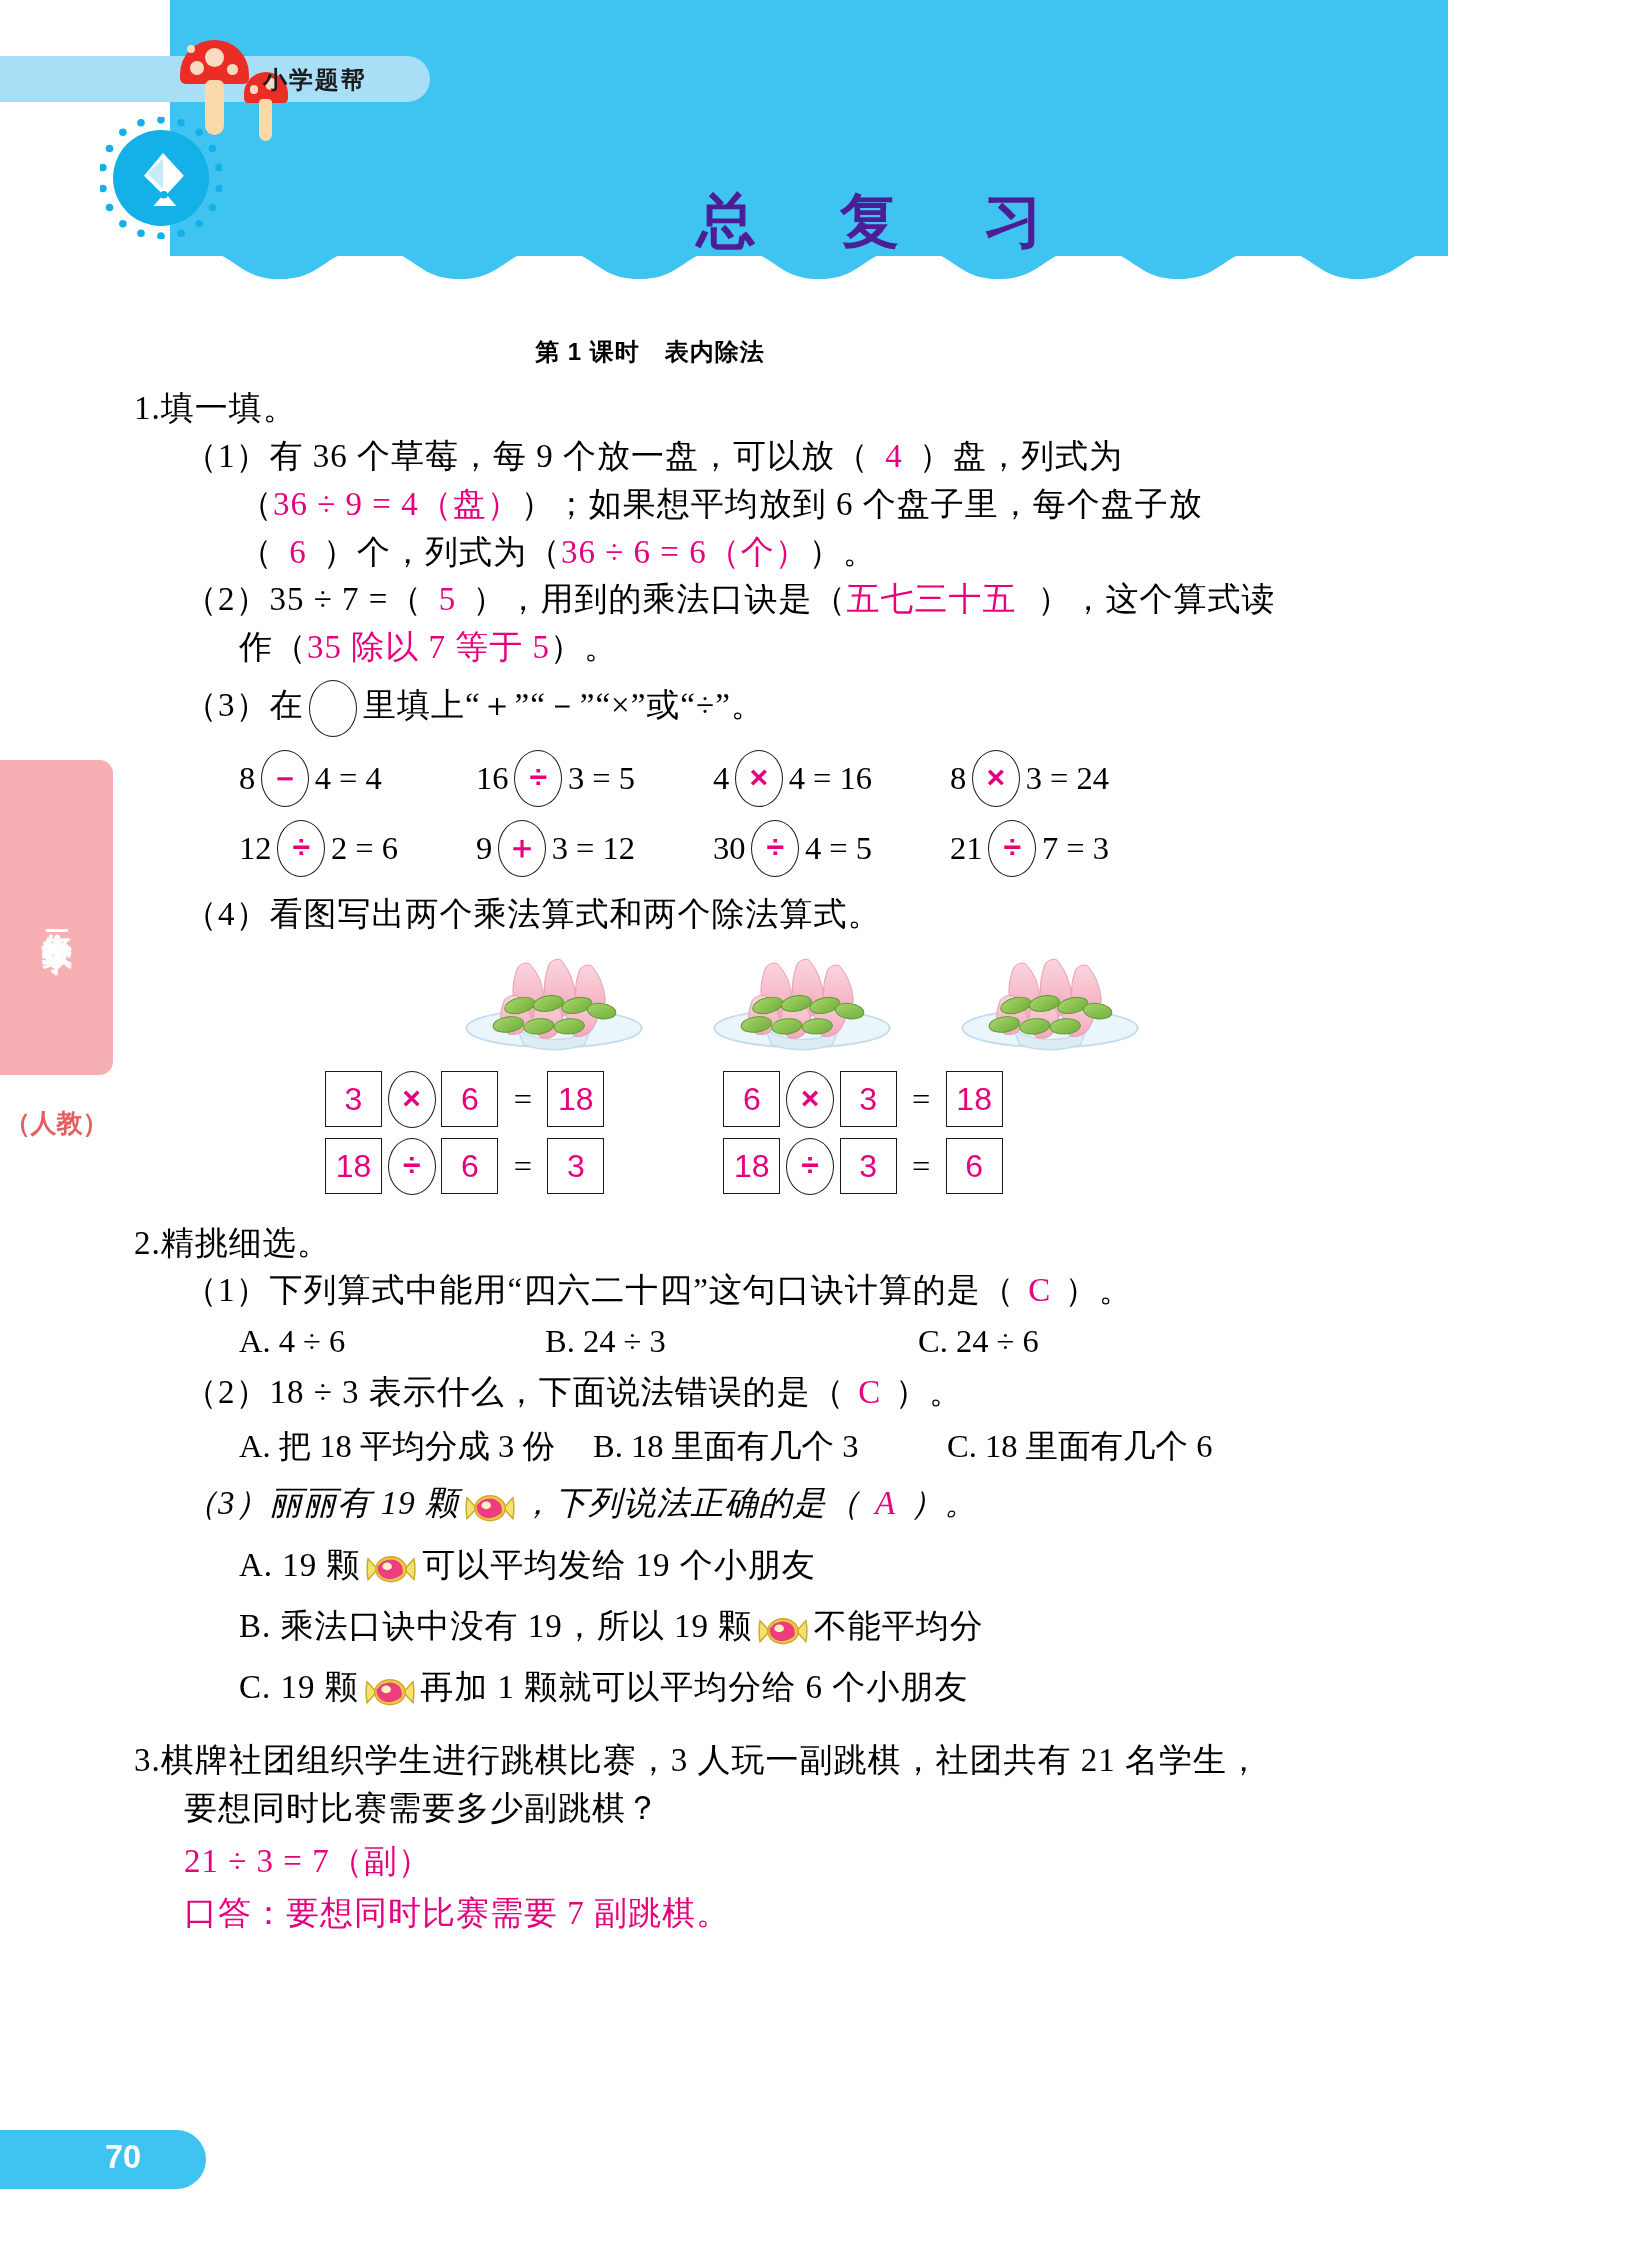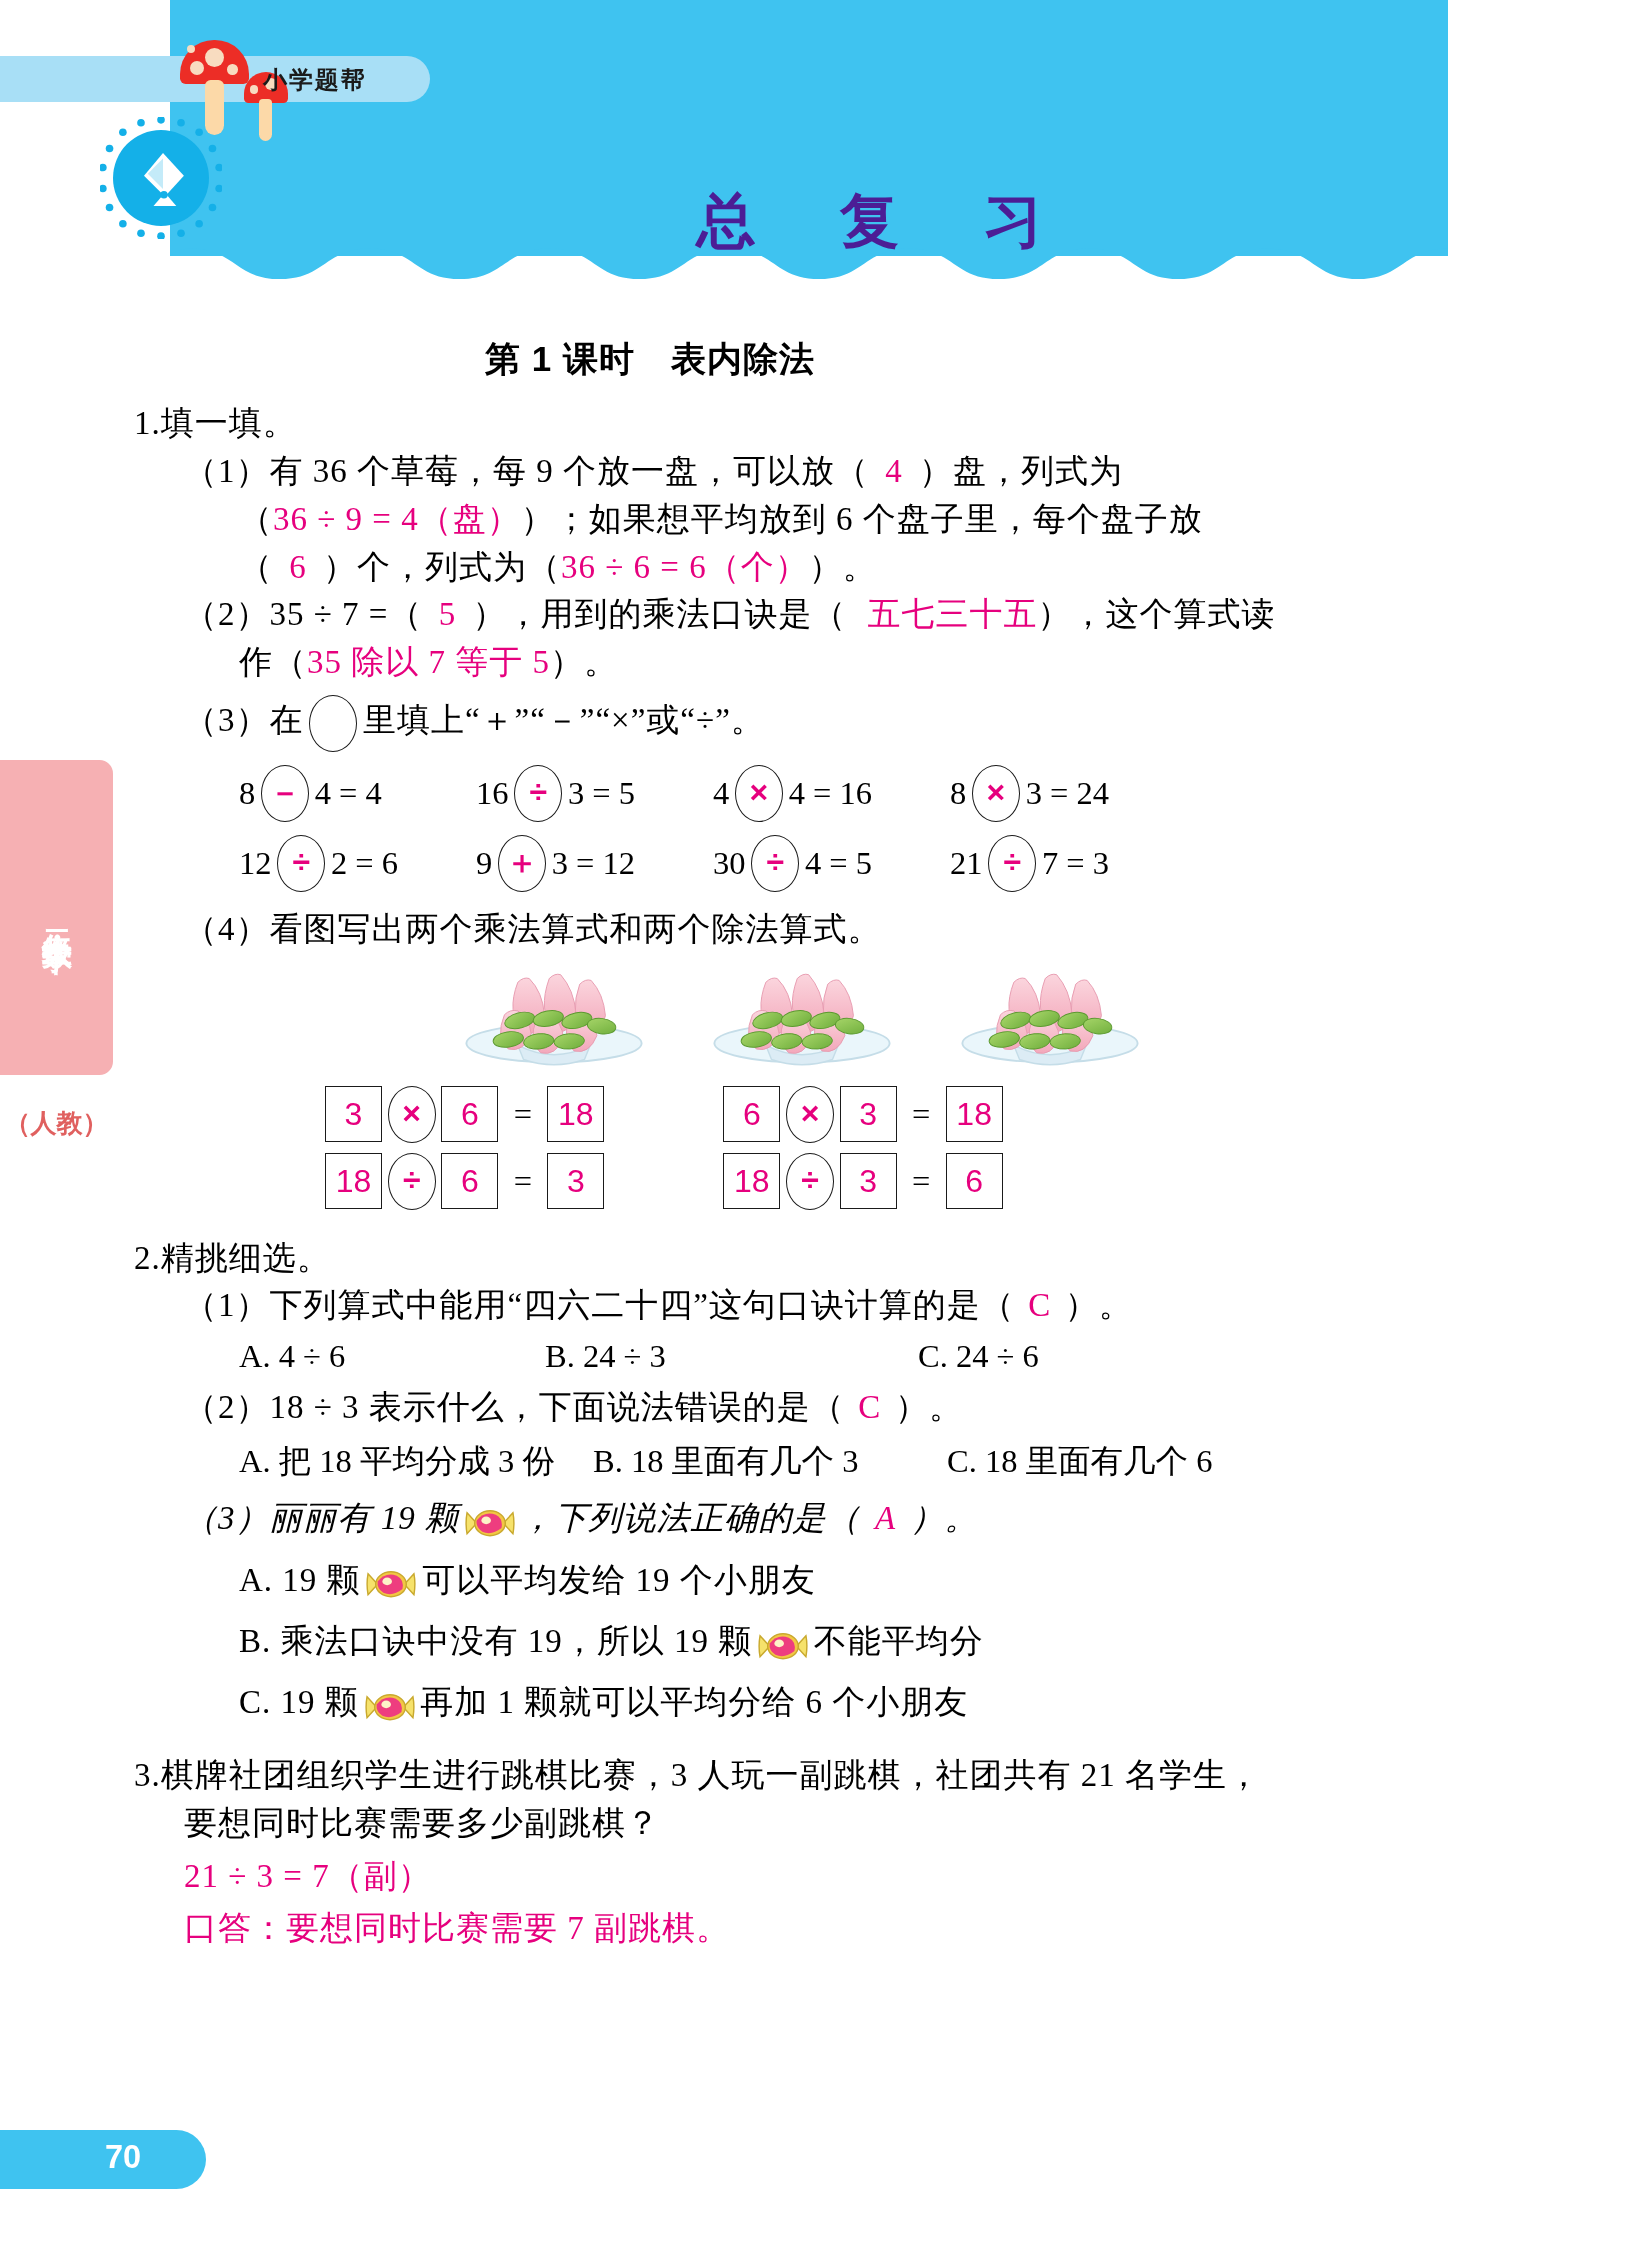--- a/index.html
+++ b/index.html
@@ -91,34 +91,34 @@
     font-size:26px; font-weight:bold; color:#e0605f;
     line-height:1.1;
   }
 
   
   .content { position:absolute; left:134px; top:336px; width:1357px; }
 
   .lesson-title {
     text-align:center; width:994px; margin-left:19px;
     font-family:"Liberation Sans", sans-serif;
-    font-size:35px; font-weight:bold; color:#000;
+    font-size:24px; font-weight:bold; color:#000;
     letter-spacing:1px;
     margin-bottom:17px;
   }
 
   .qtext { font-size:33px; color:#000; line-height:1.45; letter-spacing:1px; }
   .ans { color:#e6007e; }
 
   .q-main { margin-top:5.7px; }
   .q-sub { margin-left:50px; }
   .q-ind { margin-left:105px; }
 
   .blank { display:inline-block; min-width:50px; text-align:center; }
-  .blank-wide { display:inline-block; min-width:191px; text-align:right; }
+  .blank-wide { display:inline-block; min-width:191px; text-align:left; }
 
   
   .opcirc {
     display:inline-block; width:46px; height:55px;
     border:1.9px solid #1a1a1a; border-radius:50%;
     line-height:52px; text-align:center;
     color:#e6007e; font-size:32px; font-weight:bold;
     font-family:"Liberation Sans", sans-serif;
     vertical-align:middle;
     margin:0 5.7px;

